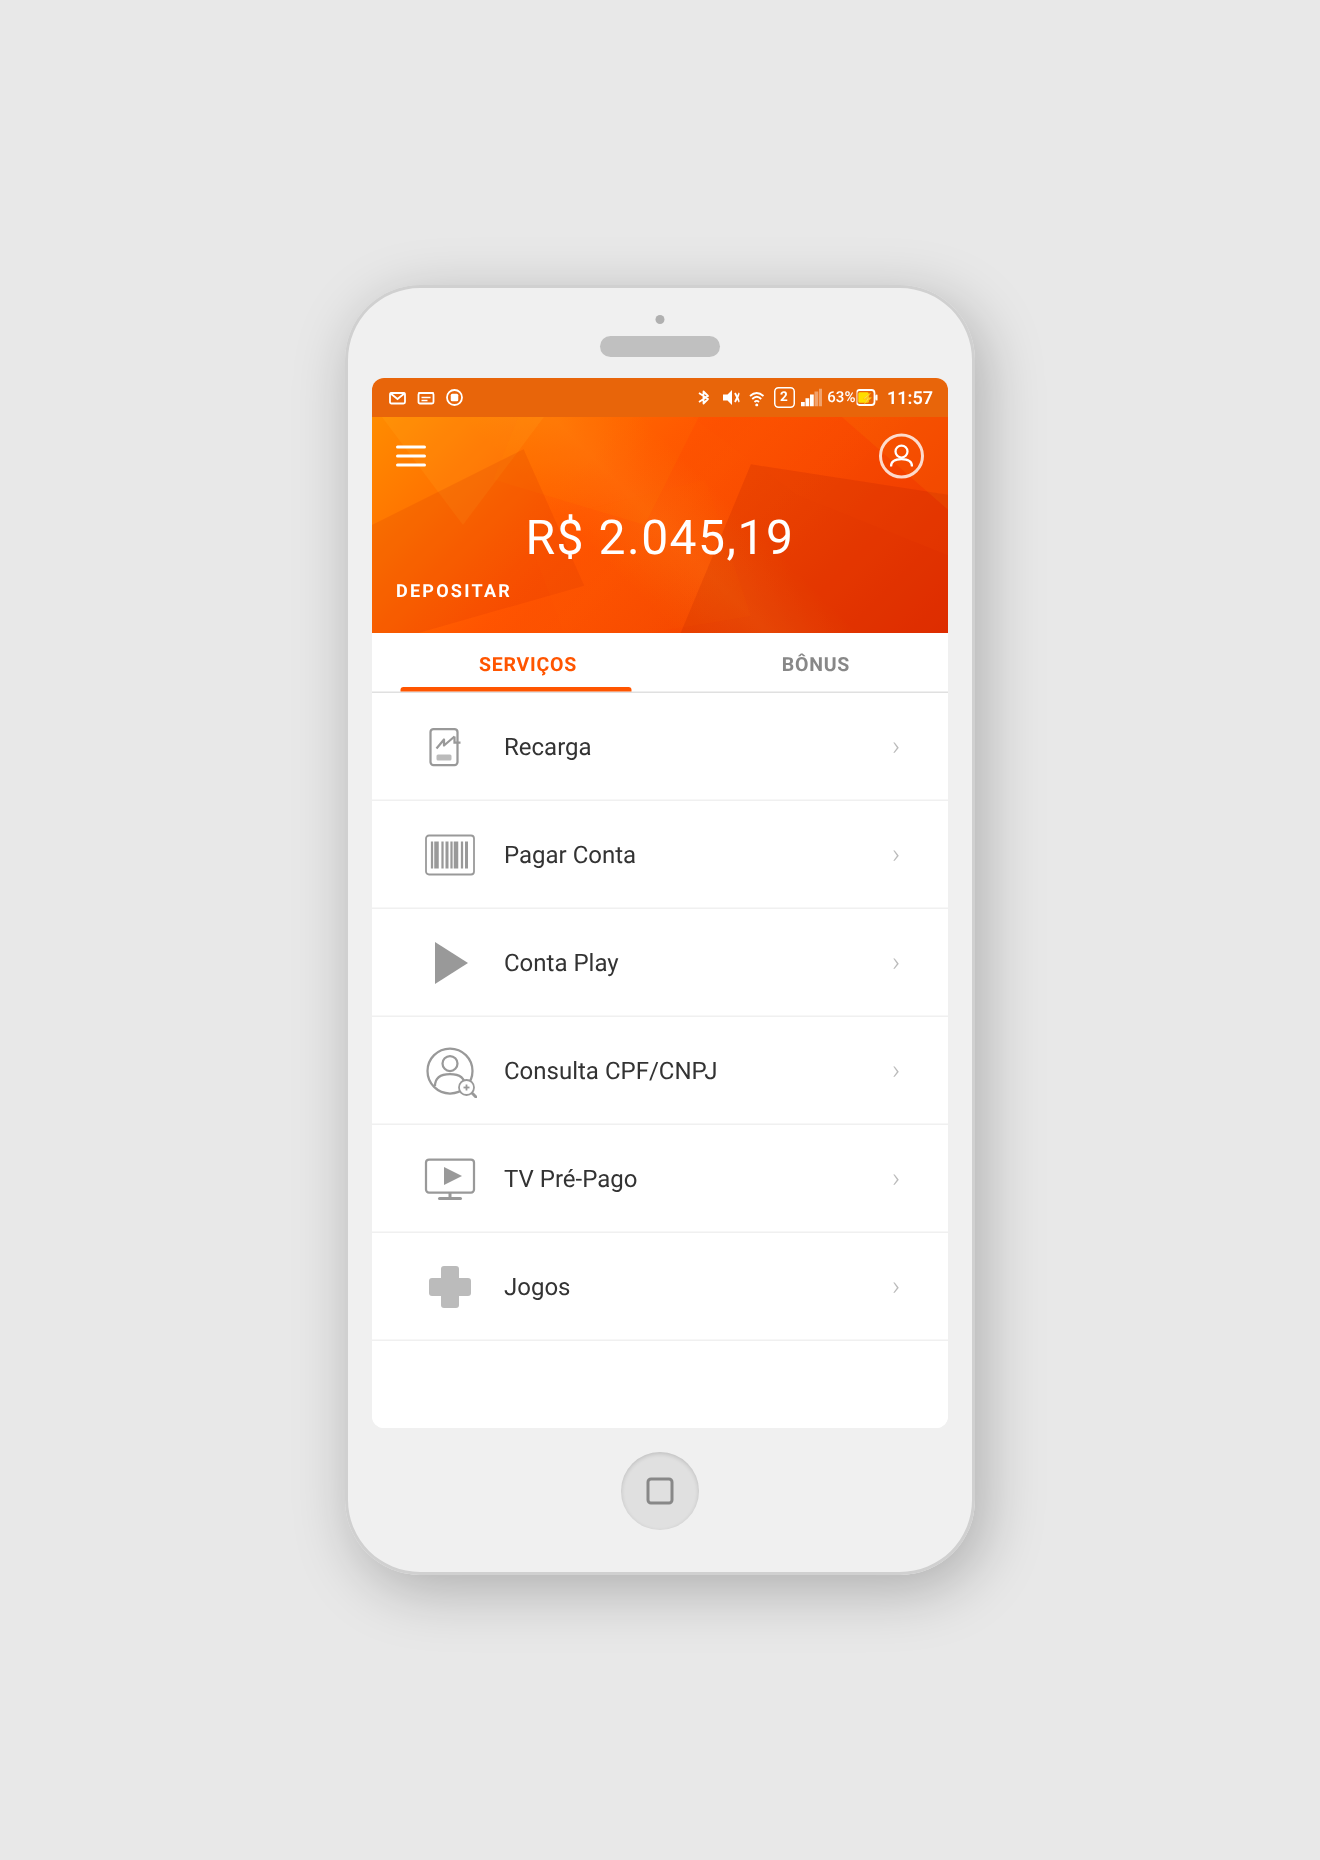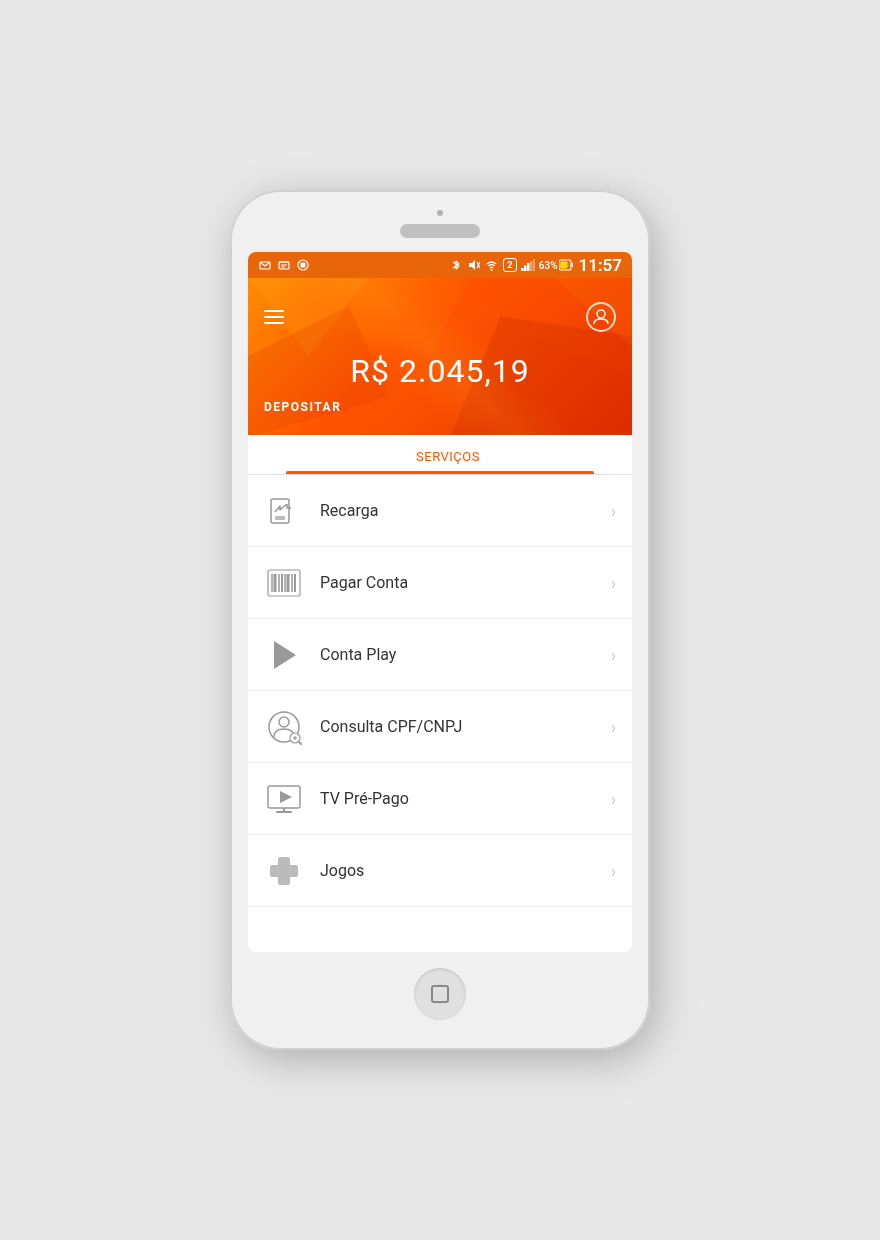--- a/index.html
+++ b/index.html
@@ -82,21 +82,21 @@
       display: flex;
       align-items: center;
       justify-content: center;
       color: #fff;
       font-size: 9px;
     }
 
     
     .hero {
       background: linear-gradient(135deg, #ff8c00 0%, #ff5500 40%, #e83000 100%);
-      padding: 24px 16px 20px 16px;
+      padding: 11px 16px 20px 16px;
       position: relative;
       overflow: hidden;
     }
 
     .hero::before {
       content: '';
       position: absolute;
       top: -20px;
       left: -20px;
       right: -20px;
@@ -182,21 +182,21 @@
       display: flex;
       border-bottom: 1px solid #e0e0e0;
       background: #fff;
     }
 
     .tab {
       flex: 1;
       text-align: center;
       padding: 14px 8px 10px 24px;
       font-size: 13px;
-      font-weight: 400;
+      font-weight: 700;
       color: #888;
       cursor: pointer;
       letter-spacing: 0.5px;
       position: relative;
     }
 
     .tab.active {
       color: #ff5500;
     }
 
@@ -213,21 +213,21 @@
 
     
     .service-list {
       flex: 1;
       background: #fff;
     }
 
     .service-item {
       display: flex;
       align-items: center;
-      padding: 0 16px;
+      padding: 0 32px;
       height: 72px;
       border-bottom: 1px solid #f0f0f0;
       cursor: pointer;
     }
 
     .service-icon-wrap {
       width: 40px;
       height: 40px;
       display: flex;
       align-items: center;
@@ -349,21 +349,21 @@
           <div>
             <svg width="14" height="12" viewBox="0 0 14 12">
               <rect x="0" y="1" width="12" height="10" rx="2" fill="none" stroke="white" stroke-width="1.2"></rect>
               <rect x="12.5" y="4" width="2" height="4" rx="1" fill="white"></rect>
               <rect x="1.2" y="2.5" width="7" height="7" rx="1" fill="#ffdd00"></rect>
               <text x="3" y="9" fill="white" font-size="7" font-weight="bold">⚡</text>
             </svg>
           </div>
         </div>
 
-        <span style="color:#fff;font-size:17px;font-weight:600;margin-left:2px;">11:57</span>
+        <span style="color:#fff;font-size:12px;font-weight:600;margin-left:2px;">11:57</span>
       </div>
     </div>
 
     <div class="hero">
 
       <svg class="hero-polygons" width="100%" height="100%" viewBox="0 0 380 160" preserveAspectRatio="xMidYMid slice">
         <polygon points="0,0 120,0 60,80" fill="rgba(255,200,50,0.12)"></polygon>
         <polygon points="200,0 380,0 380,100 280,60" fill="rgba(255,80,0,0.15)"></polygon>
         <polygon points="100,0 220,0 180,80 80,50" fill="rgba(255,150,0,0.1)"></polygon>
         <polygon points="0,80 100,30 140,120 0,160" fill="rgba(200,40,0,0.15)"></polygon>
@@ -391,20 +391,23 @@
       </div>
 
       <div class="hero-deposit">
         <span class="hero-deposit-text">DEPOSITAR</span>
       </div>
     </div>
 
     <div class="tabs">
       <div class="tab active">
         <span>SERVIÇOS</span>
+      </div>
+      <div class="tab">
+        <span>BÔNUS</span>
       </div>
     </div>
 
     <div class="service-list">
 
       <div class="service-item">
         <div class="service-icon-wrap">
           <svg width="34" height="34" viewBox="0 0 34 34">
             <rect x="4" y="5" width="18" height="24" rx="2" fill="none" stroke="#999" stroke-width="1.5"></rect>
             <polyline points="8,18 13,12 13,16 20,10" fill="none" stroke="#999" stroke-width="1.5" stroke-linejoin="round"></polyline>

